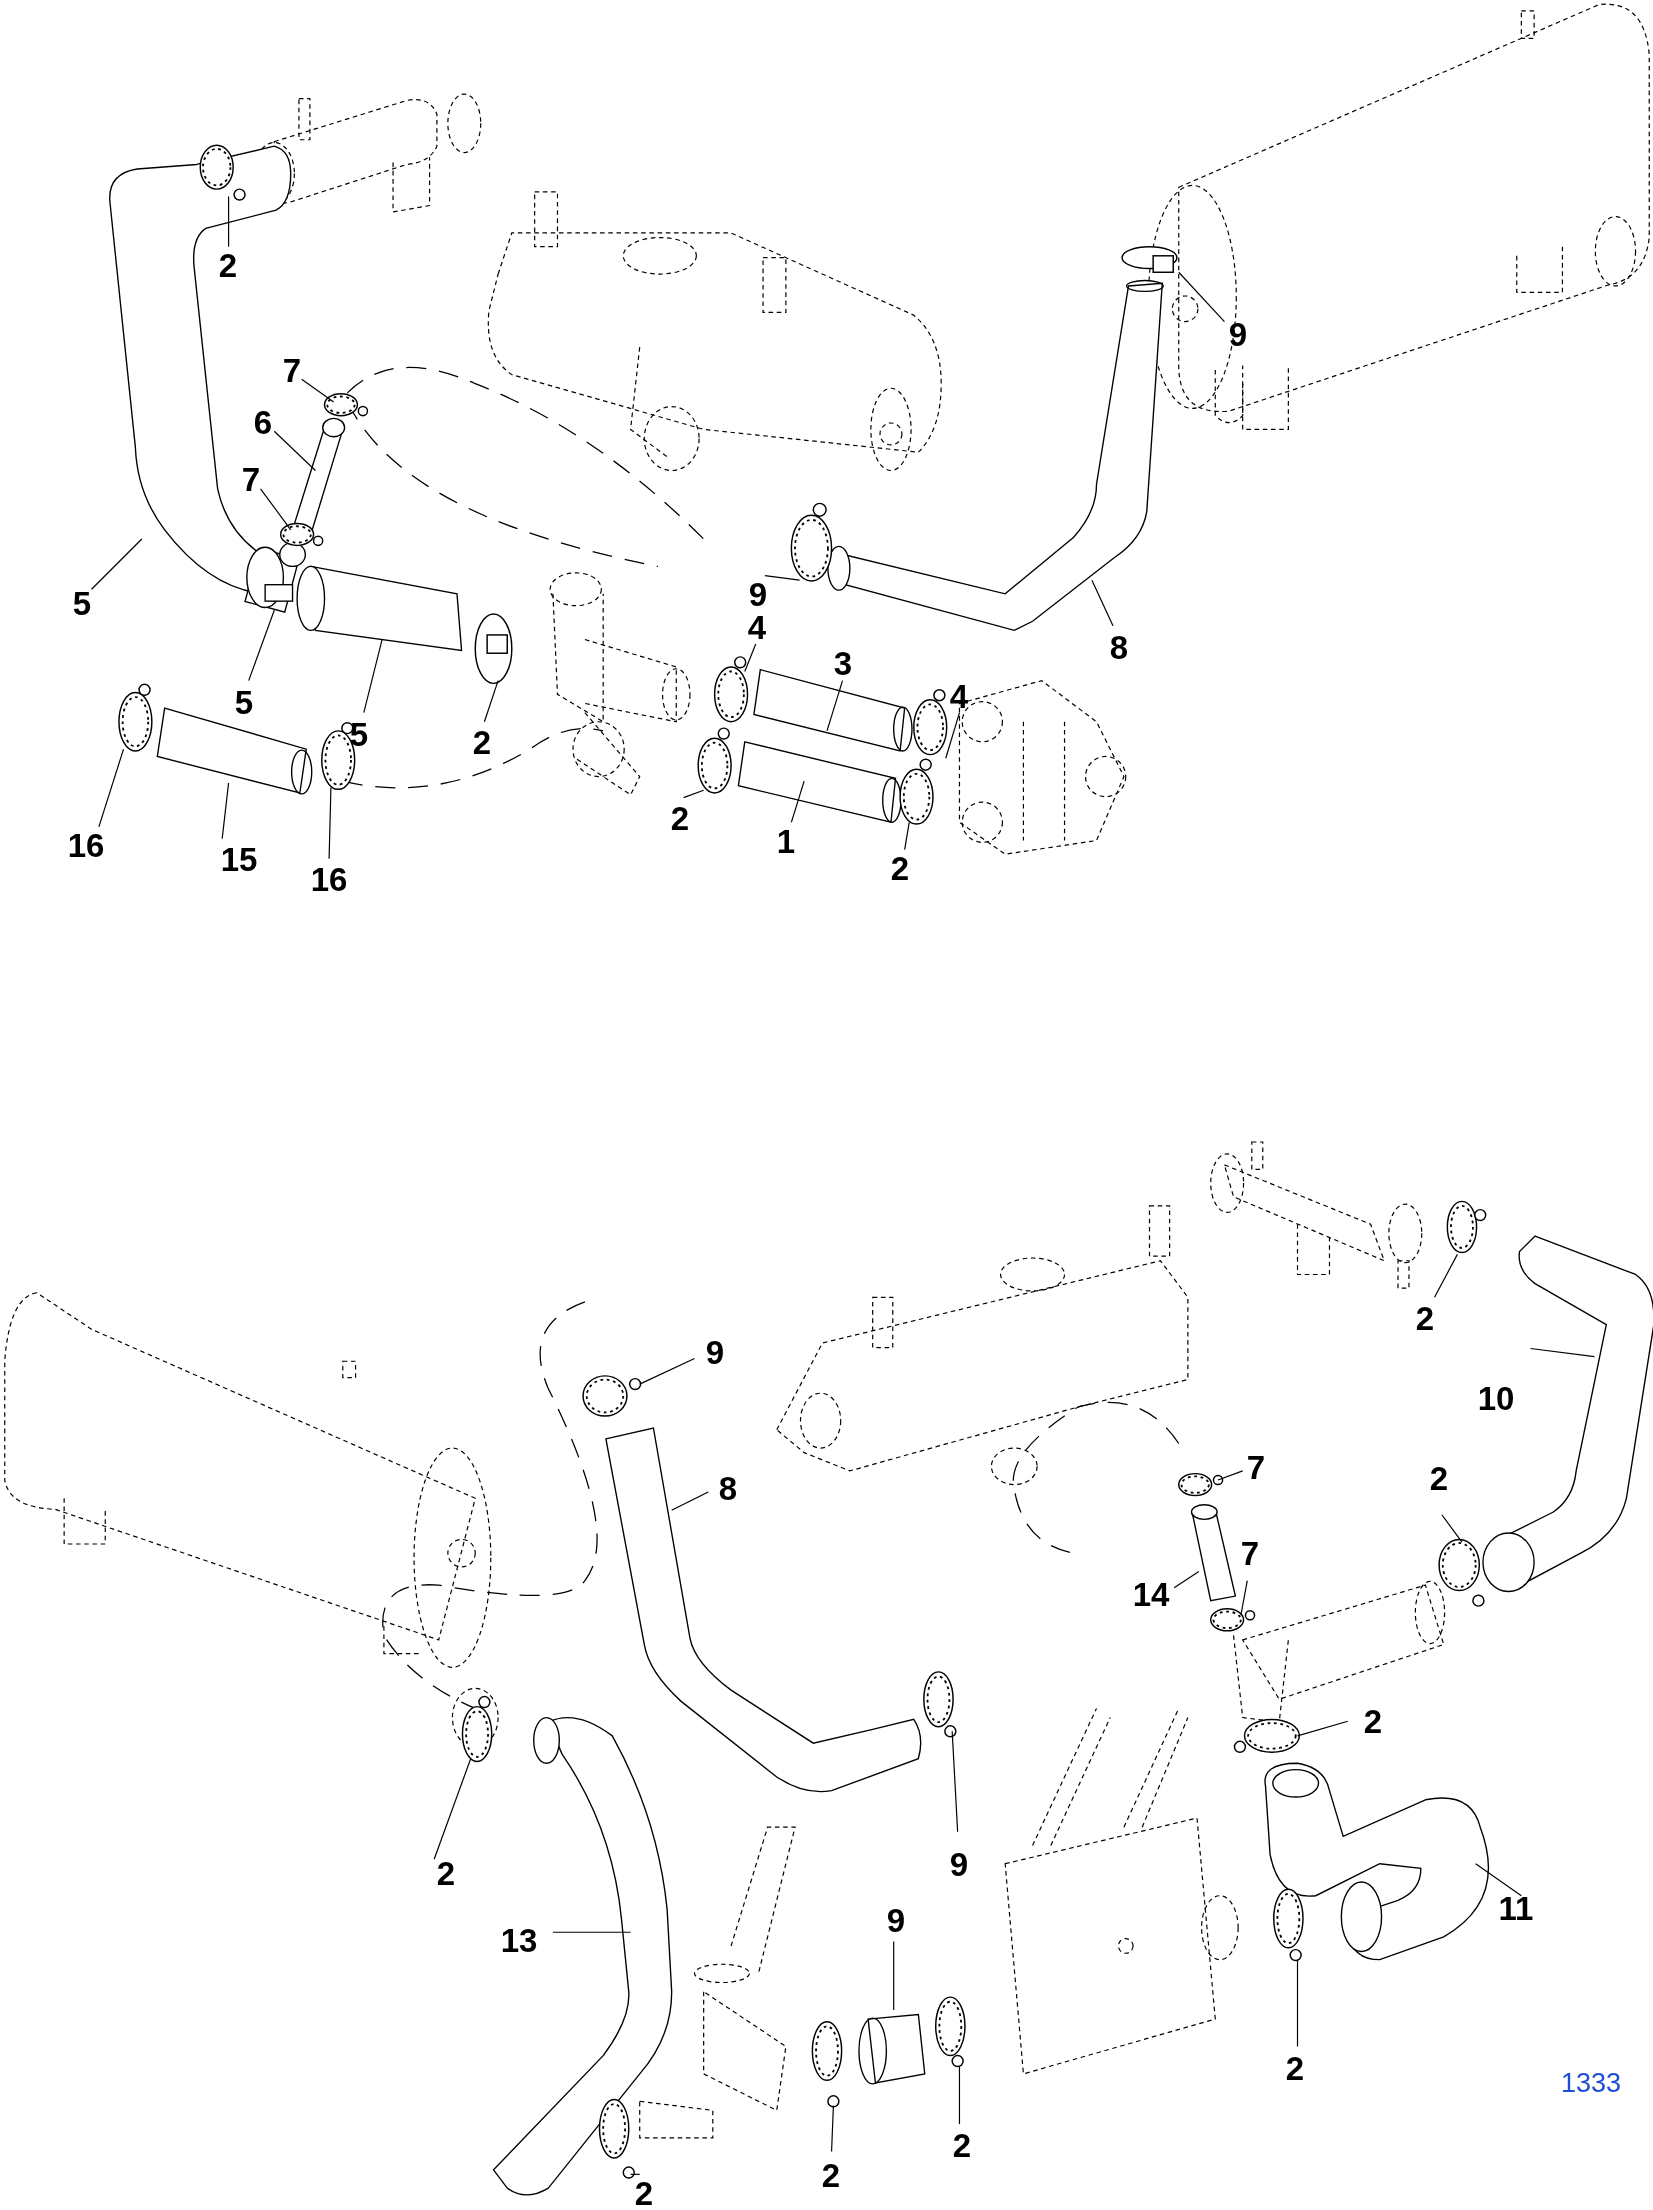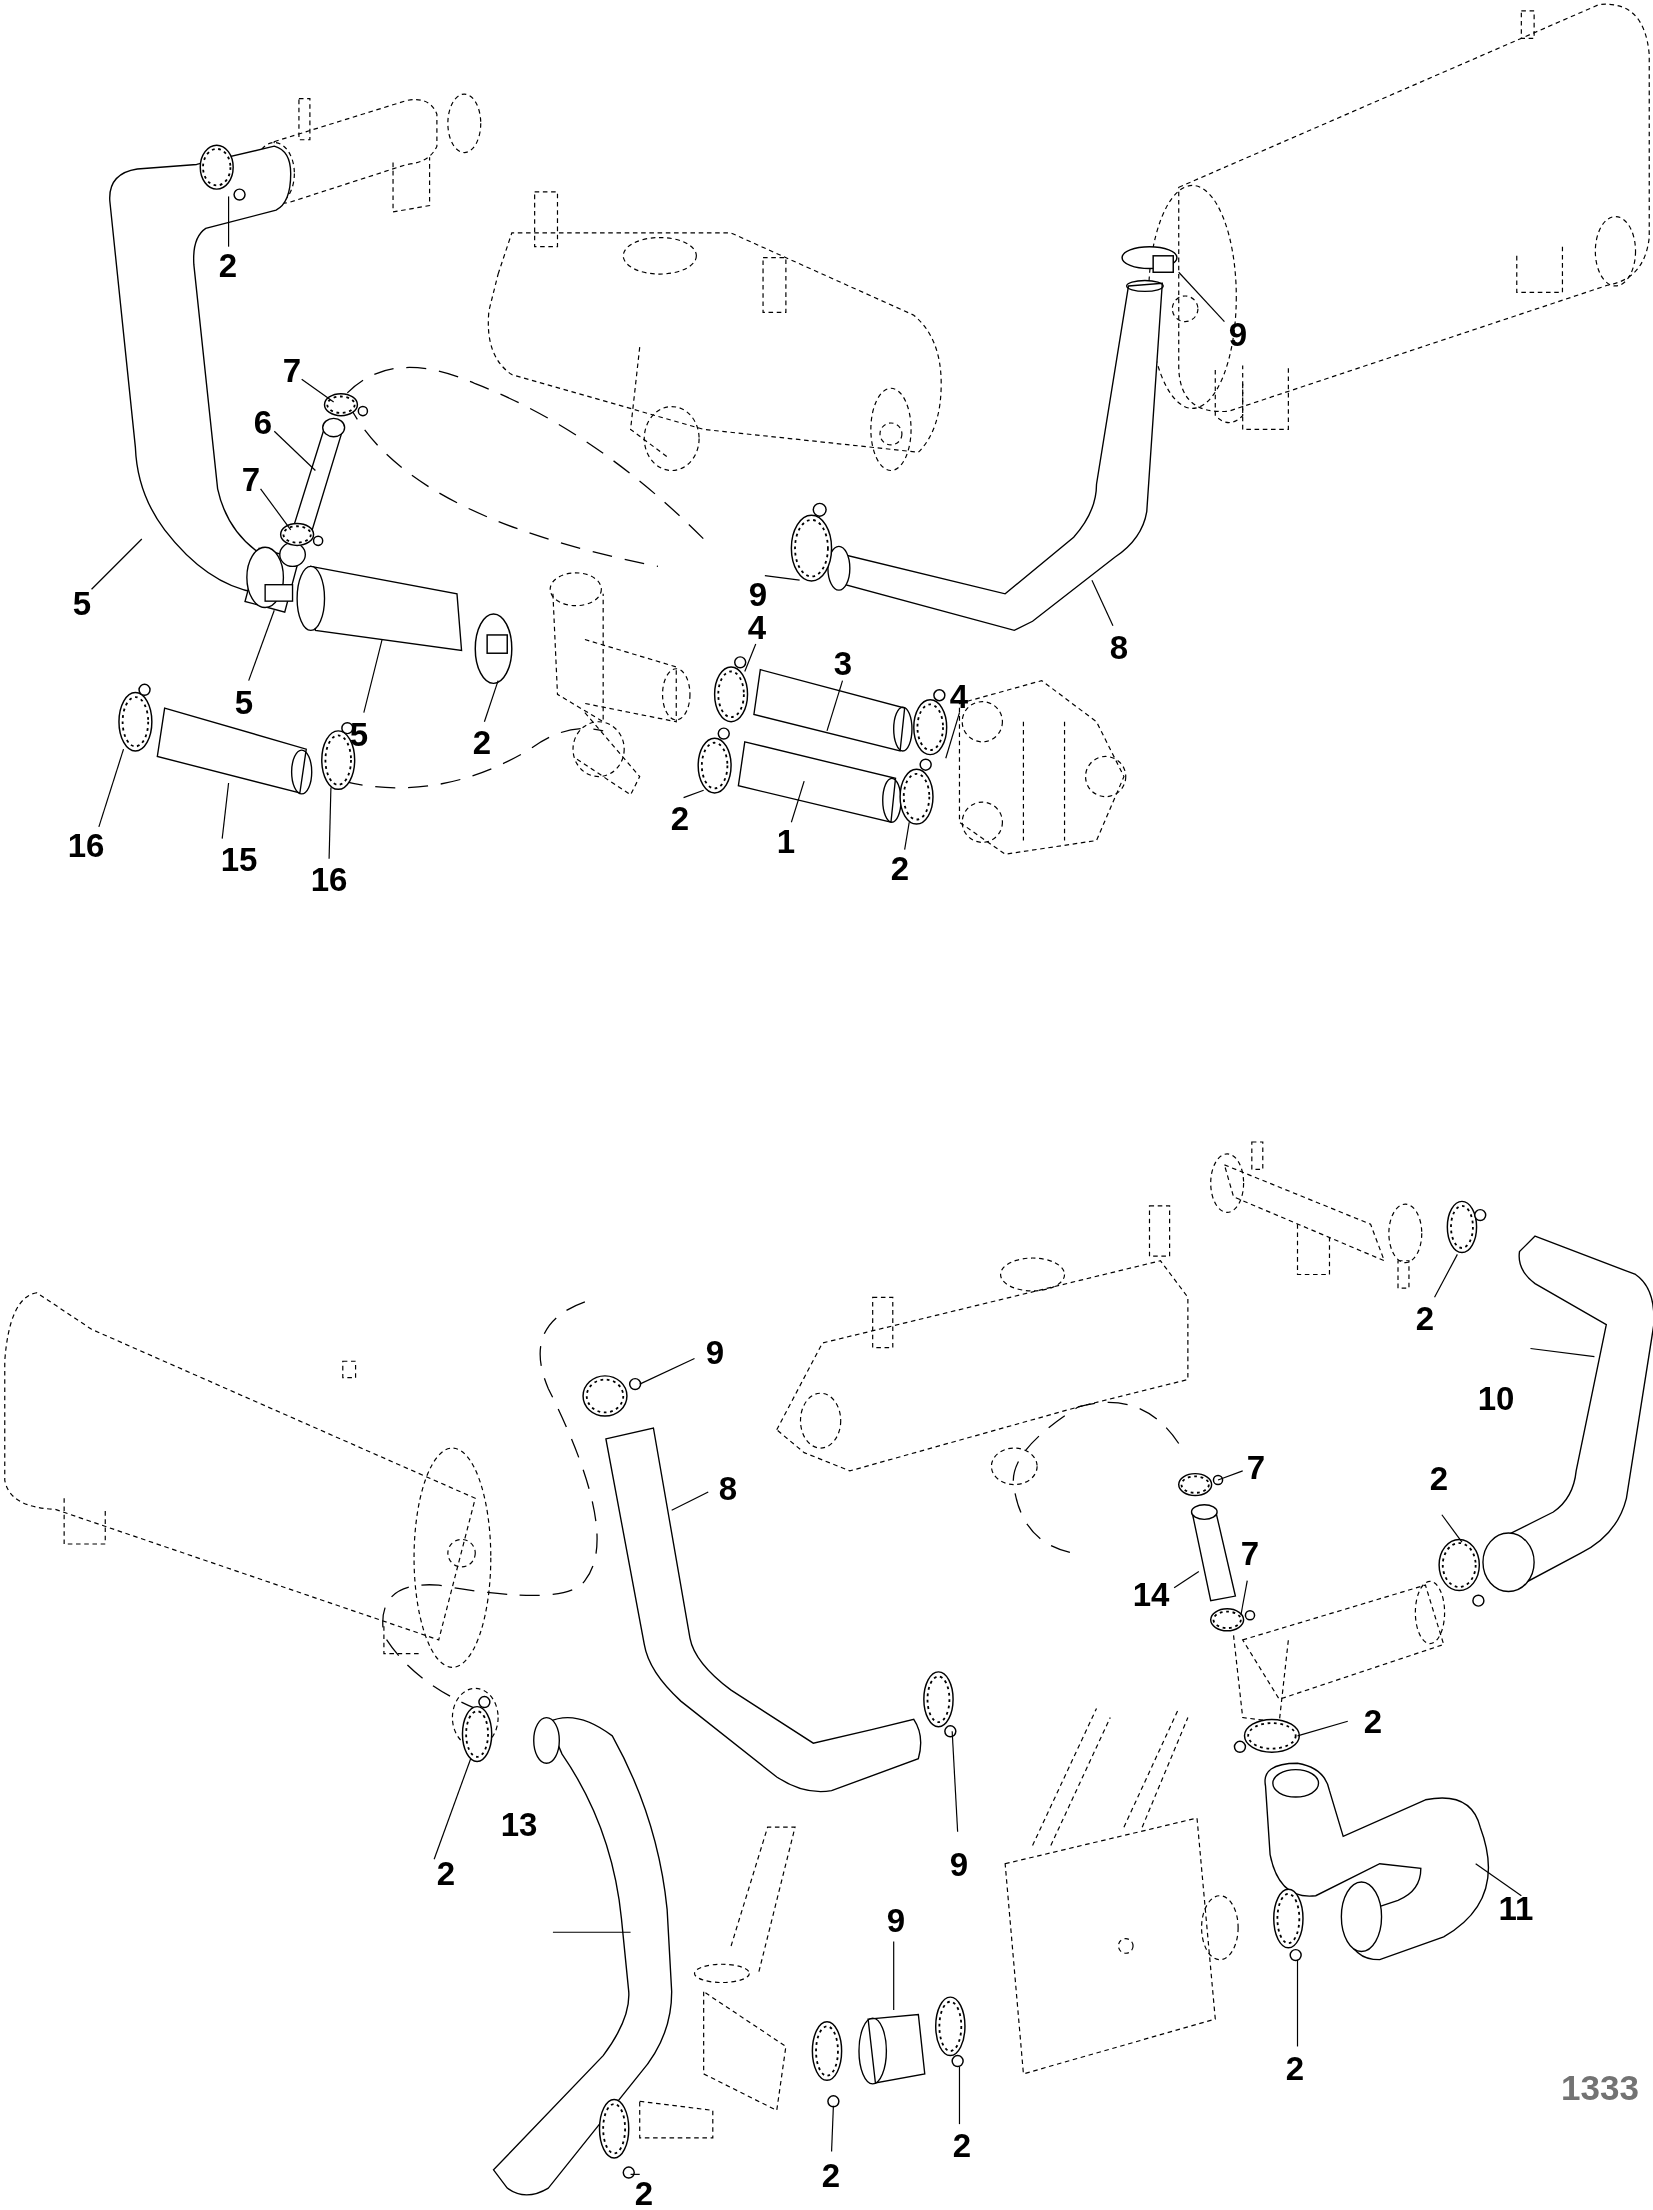--- a/index.html
+++ b/index.html
@@ -1,19 +1,19 @@
 <!DOCTYPE html>
 <html style="font-size:14.6px"><head>
 <meta charset="utf-8">
 <style>
   html, body { margin:0; padding:0; background:#ffffff; }
   body { width:1654px; height:2210px; position:relative; overflow:hidden; font-family:"Liberation Sans", sans-serif; }
   #diagram { position:absolute; left:0; top:0; width:1654px; height:2210px; }
   .callout { position:absolute; font-family:"Liberation Sans", sans-serif; font-weight:bold; font-size:33px; color:#000; line-height:1; transform:translate(-50%,-50%); white-space:nowrap; }
-  .figure-id { position:absolute; font-family:"Liberation Sans", sans-serif; font-weight:bold; font-size:35px; color:#737373; line-height:1; }
+  .figure-id { position:absolute; font-family:"Liberation Sans", sans-serif; font-weight:normal; font-size:27px; color:#1d4ed8; line-height:1; }
   svg .solid { fill:#fff; stroke:#000; stroke-width:1.5; }
   svg .solid-nofill { fill:none; stroke:#000; stroke-width:1.5; }
   svg .ghost { fill:none; stroke:#000; stroke-width:1.3; stroke-dasharray:5 4; }
   svg .route { fill:none; stroke:#000; stroke-width:1.4; stroke-dasharray:22 14; }
   svg .leader { fill:none; stroke:#000; stroke-width:1.3; }
   svg .clamp { fill:#fff; stroke:#000; stroke-width:1.6; }
   svg .teeth { fill:none; stroke:#000; stroke-width:2; stroke-dasharray:3 4; }
 </style>
 </head>
 <body>
@@ -386,21 +386,21 @@
 <div class="callout" style="left:1496px;top:1360px;margin-top:38px;">10</div>
 <div class="callout" style="left:728px;top:1488px;">8</div>
 <div class="callout" style="left:1256px;top:1467px;">7</div>
 <div class="callout" style="left:1439px;top:1478px;">2</div>
 <div class="callout" style="left:1151px;top:1594px;">14</div>
 <div class="callout" style="left:1250px;top:1553px;">7</div>
 <div class="callout" style="left:1373px;top:1721px;">2</div>
 <div class="callout" style="left:446px;top:1873px;">2</div>
 <div class="callout" style="left:959px;top:1864px;">9</div>
 <div class="callout" style="left:1516px;top:1908px;">11</div>
-<div class="callout" style="left:519px;top:1824px;">13</div>
+<div class="callout" style="left:519px;top:1940px;">13</div>
 <div class="callout" style="left:896px;top:1920px;">9</div>
 <div class="callout" style="left:644px;top:2193px;">2</div>
 <div class="callout" style="left:831px;top:2175px;">2</div>
 <div class="callout" style="left:962px;top:2145px;">2</div>
 <div class="callout" style="left:1295px;top:2068px;">2</div>
 
 <div class="figure-id" style="left:1561px;top:2070px;">1333</div>
 
 
 </body></html>

